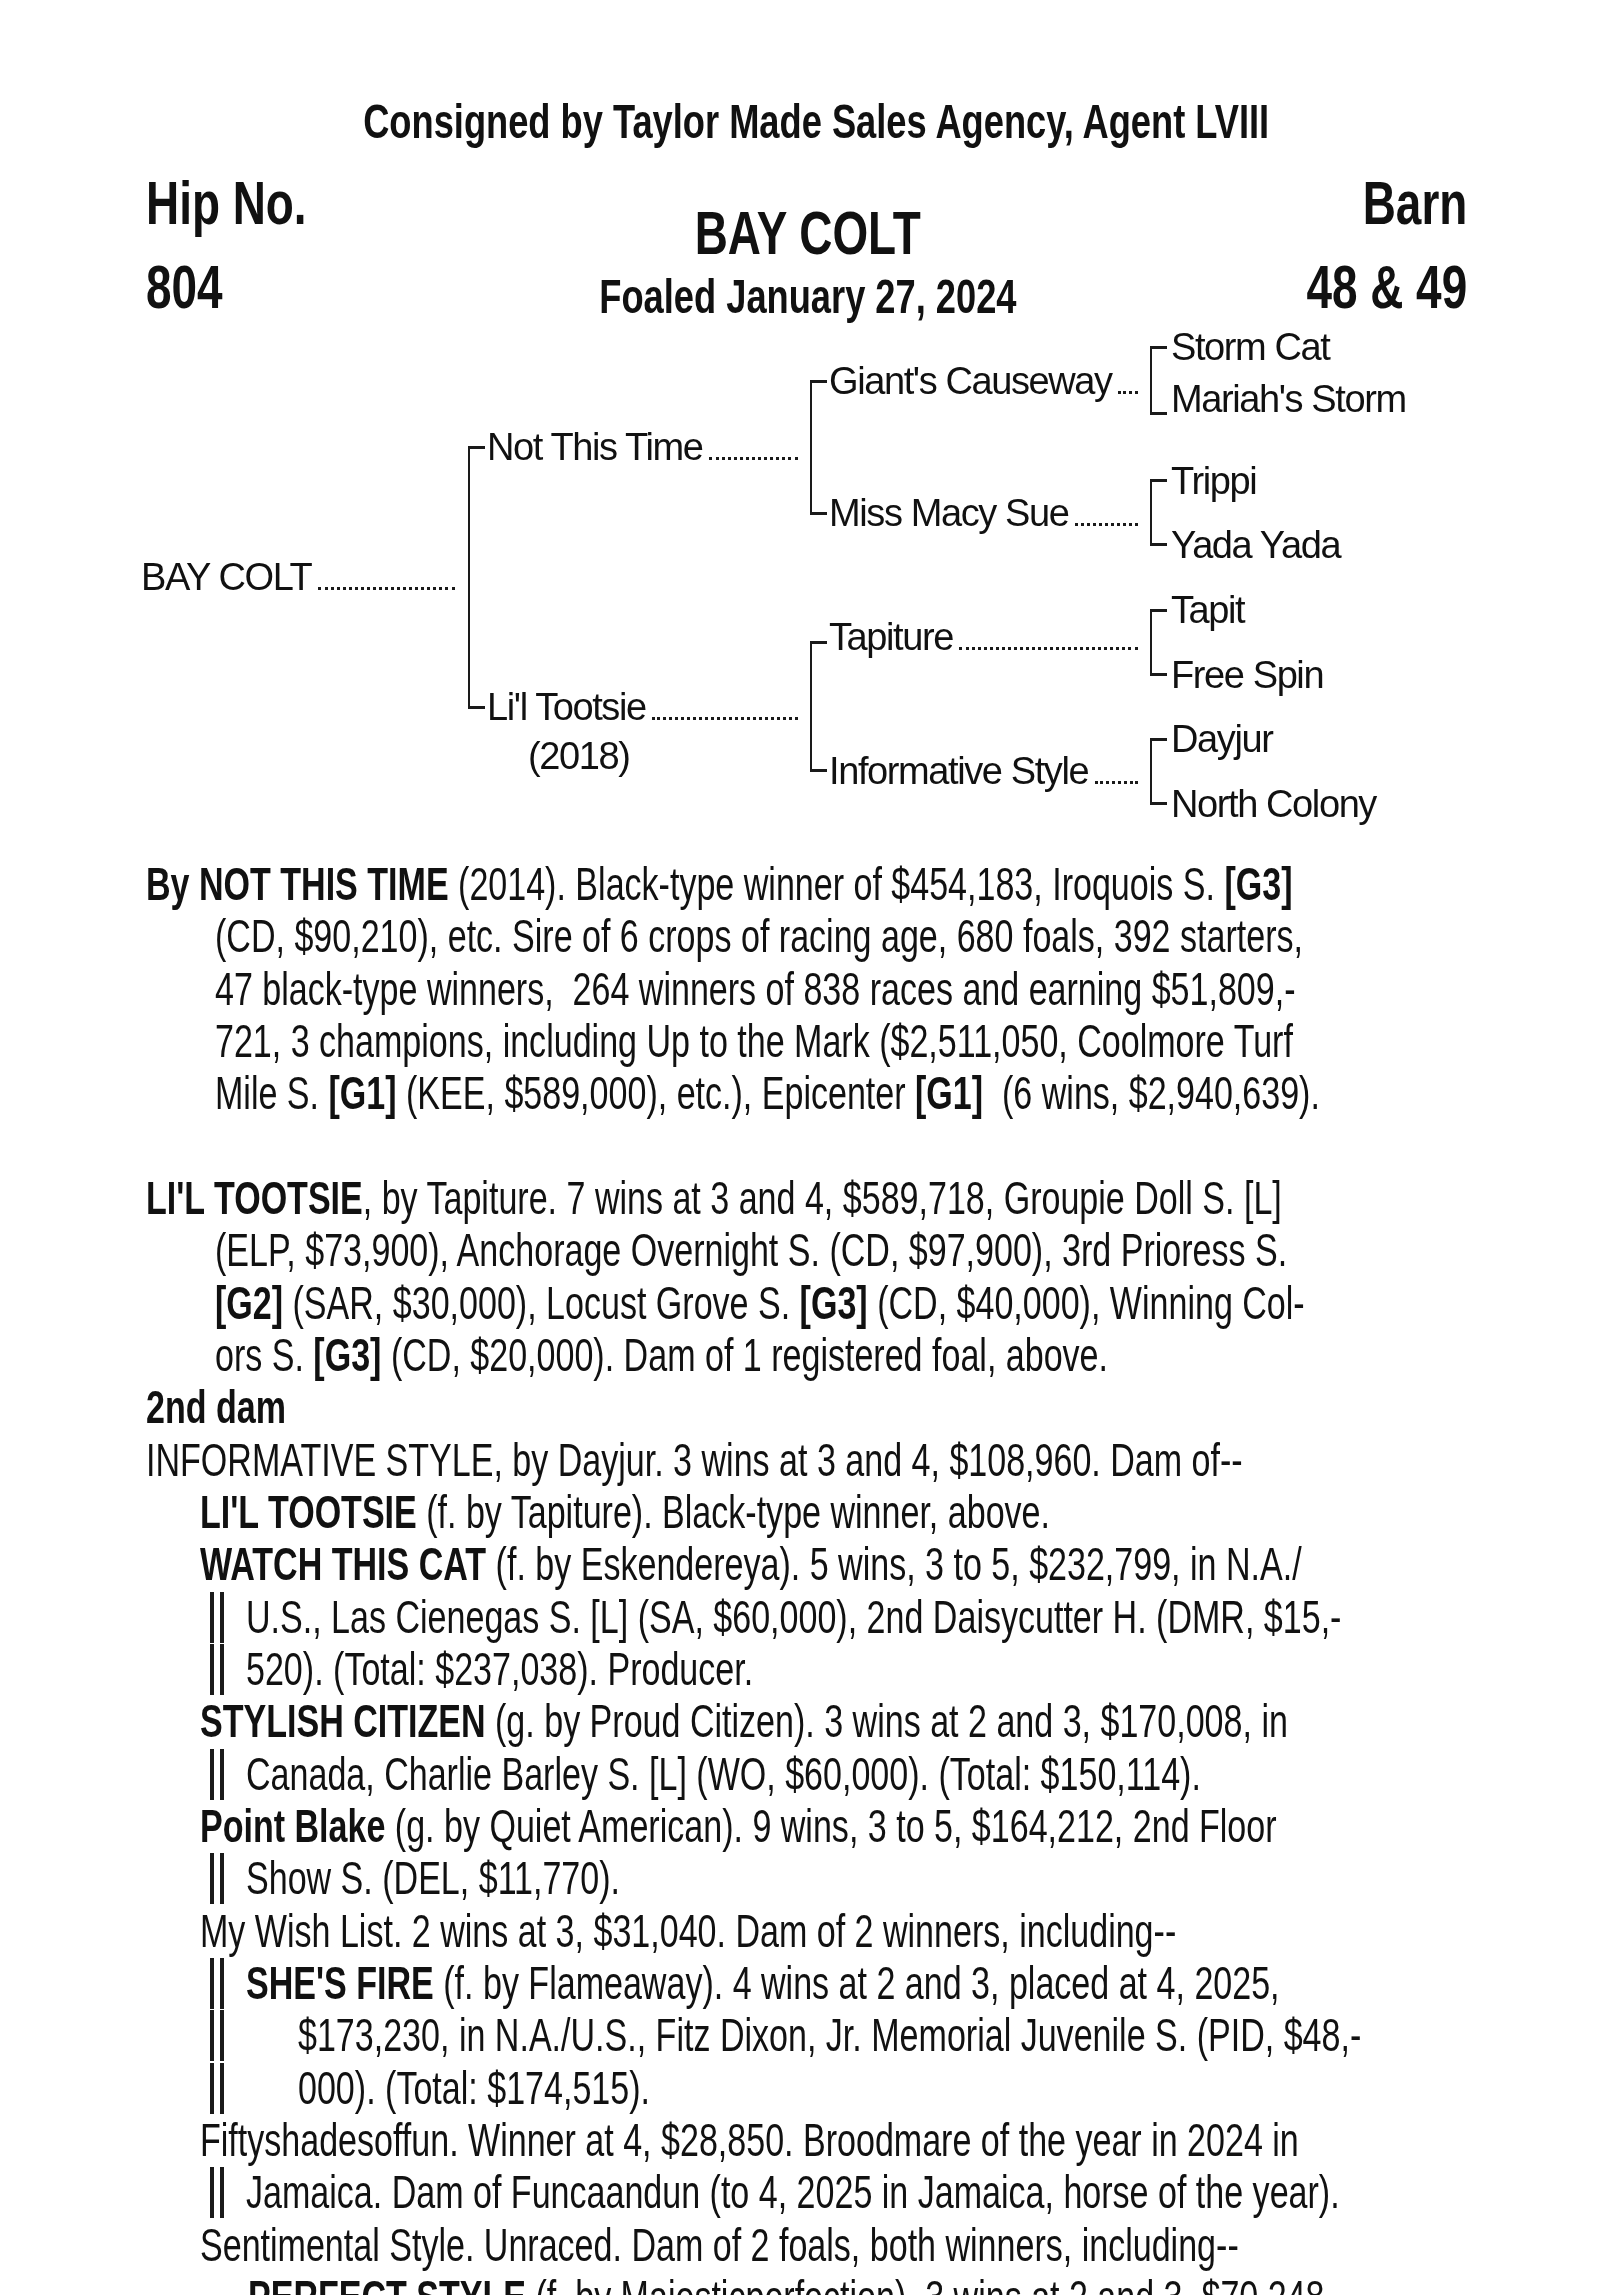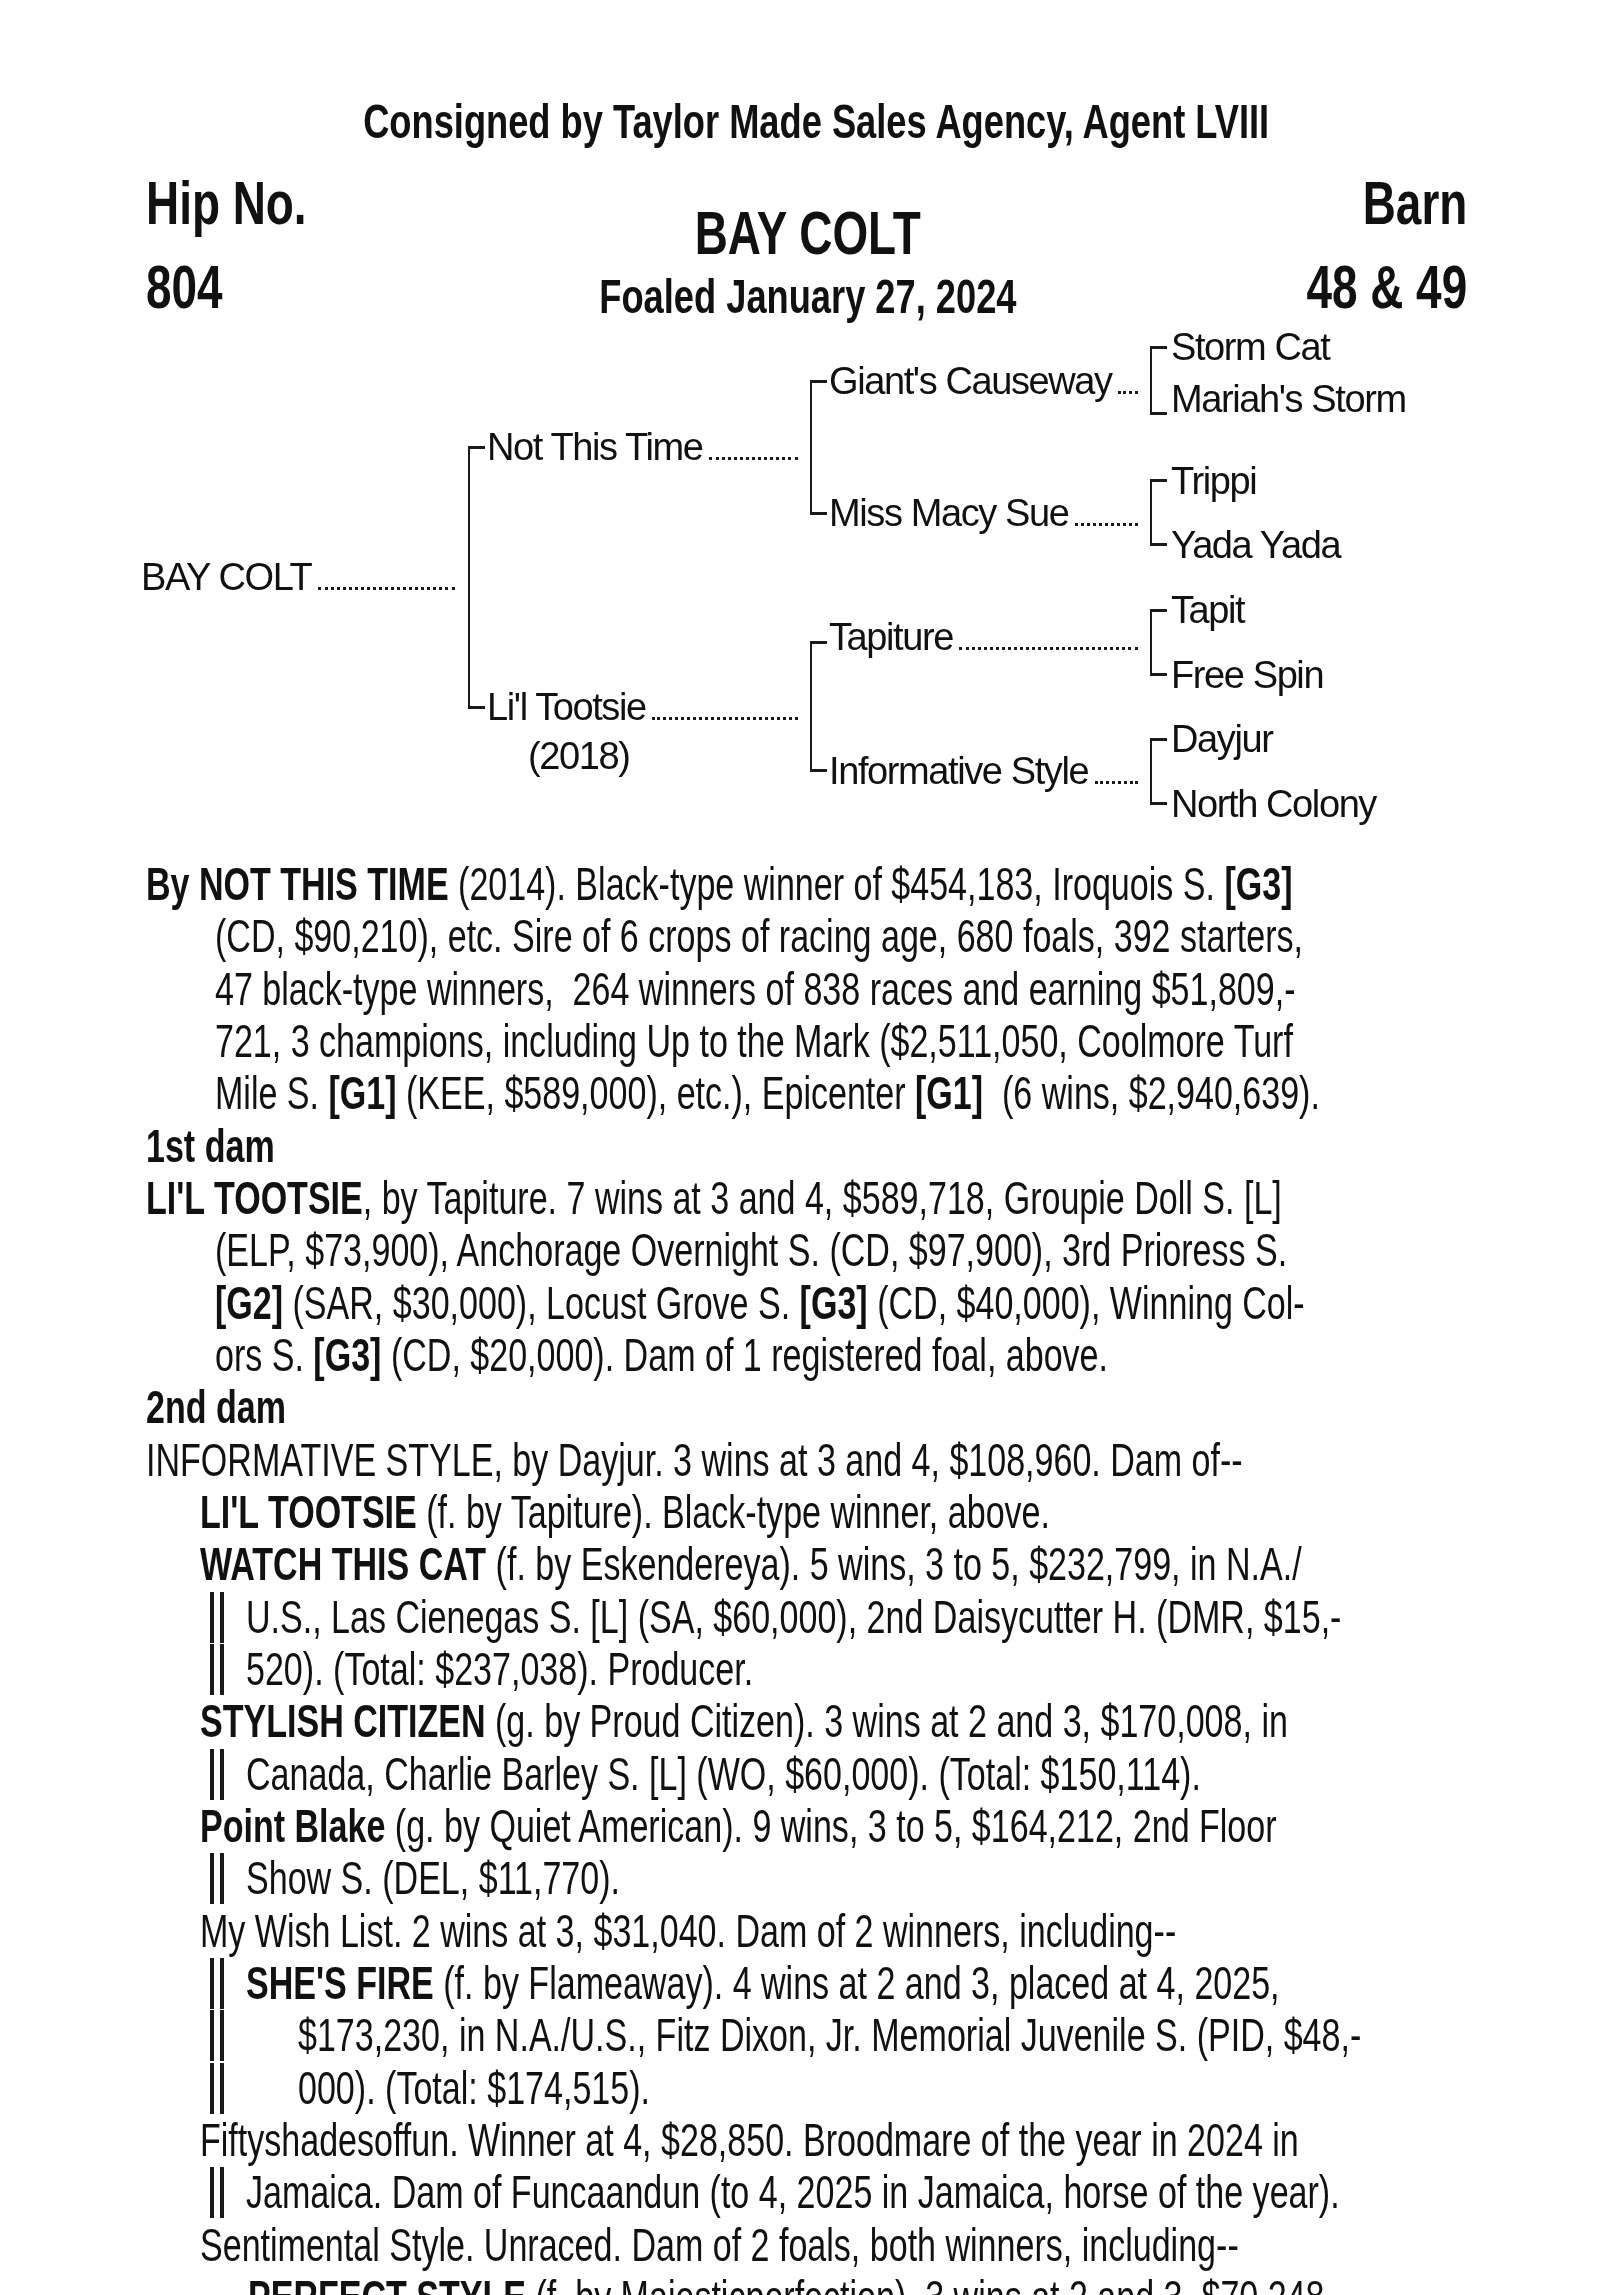--- a/index.html
+++ b/index.html
@@ -72,21 +72,20 @@
       <div class="bracket" style="left: 1150px; top: 609px; height: 67px;"></div>
       <div class="bracket" style="left: 1150px; top: 738px; height: 67px;"></div>
     </div>
 
   <div id="bodytext" style="height: 2146px;">
       <div class="bl" style="top: 0px; padding-left: 0px;"><span class="t"><b>By NOT THIS TIME </b><span>(2014). Black-type winner of $454,183, Iroquois S. </span><b>[G3]</b></span></div>
       <div class="bl" style="top: 52px; padding-left: 69px;"><span class="t"><span>(CD, $90,210), etc. Sire of 6 crops of racing age, 680 foals, 392 starters,</span></span></div>
       <div class="bl" style="top: 105px; padding-left: 69px;"><span class="t"><span>47 black-type winners,  264 winners of 838 races and earning $51,809,-</span></span></div>
       <div class="bl" style="top: 157px; padding-left: 69px;"><span class="t"><span>721, 3 champions, including Up to the Mark ($2,511,050, Coolmore Turf</span></span></div>
       <div class="bl" style="top: 209px; padding-left: 69px; text-decoration: underline;"><span class="t"><span>Mile S. </span><b>[G1]</b><span> (KEE, $589,000), etc.), Epicenter </span><b>[G1]</b><span>  (6 wins, $2,940,639).</span></span></div>
-      <div class="bl" style="top: 262px; padding-left: 0px;"><span class="t"><b>1st dam</b></span></div>
       <div class="bl" style="top: 314px; padding-left: 0px;"><span class="t"><b>LI'L TOOTSIE</b><span>, by Tapiture. 7 wins at 3 and 4, $589,718, Groupie Doll S. [L]</span></span></div>
       <div class="bl" style="top: 366px; padding-left: 69px;"><span class="t"><span>(ELP, $73,900), Anchorage Overnight S. (CD, $97,900), 3rd Prioress S.</span></span></div>
       <div class="bl" style="top: 419px; padding-left: 69px;"><span class="t"><b>[G2]</b><span> (SAR, $30,000), Locust Grove S. </span><b>[G3]</b><span> (CD, $40,000), Winning Col-</span></span></div>
       <div class="bl" style="top: 471px; padding-left: 69px;"><span class="t"><span>ors S. </span><b>[G3]</b><span> (CD, $20,000). Dam of 1 registered foal, above.</span></span></div>
       <div class="bl" style="top: 523px; padding-left: 0px;"><span class="t"><b>2nd dam</b></span></div>
       <div class="bl" style="top: 576px; padding-left: 0px;"><span class="t"><span>INFORMATIVE STYLE, by Dayjur. 3 wins at 3 and 4, $108,960. Dam of--</span></span></div>
       <div class="bl" style="top: 628px; padding-left: 54px;"><span class="t"><b>LI'L TOOTSIE</b><span> (f. by Tapiture). Black-type winner, above.</span></span></div>
       <div class="bl" style="top: 680px; padding-left: 54px;"><span class="t"><b>WATCH THIS CAT</b><span> (f. by Eskendereya). 5 wins, 3 to 5, $232,799, in N.A./</span></span></div>
       <div class="bl" style="top: 733px; padding-left: 100px;"><span class="bars"></span><span class="t"><span>U.S., Las Cienegas S. [L] (SA, $60,000), 2nd Daisycutter H. (DMR, $15,-</span></span></div>
       <div class="bl" style="top: 785px; padding-left: 100px;"><span class="bars"></span><span class="t"><span>520). (Total: $237,038). Producer.</span></span></div>

